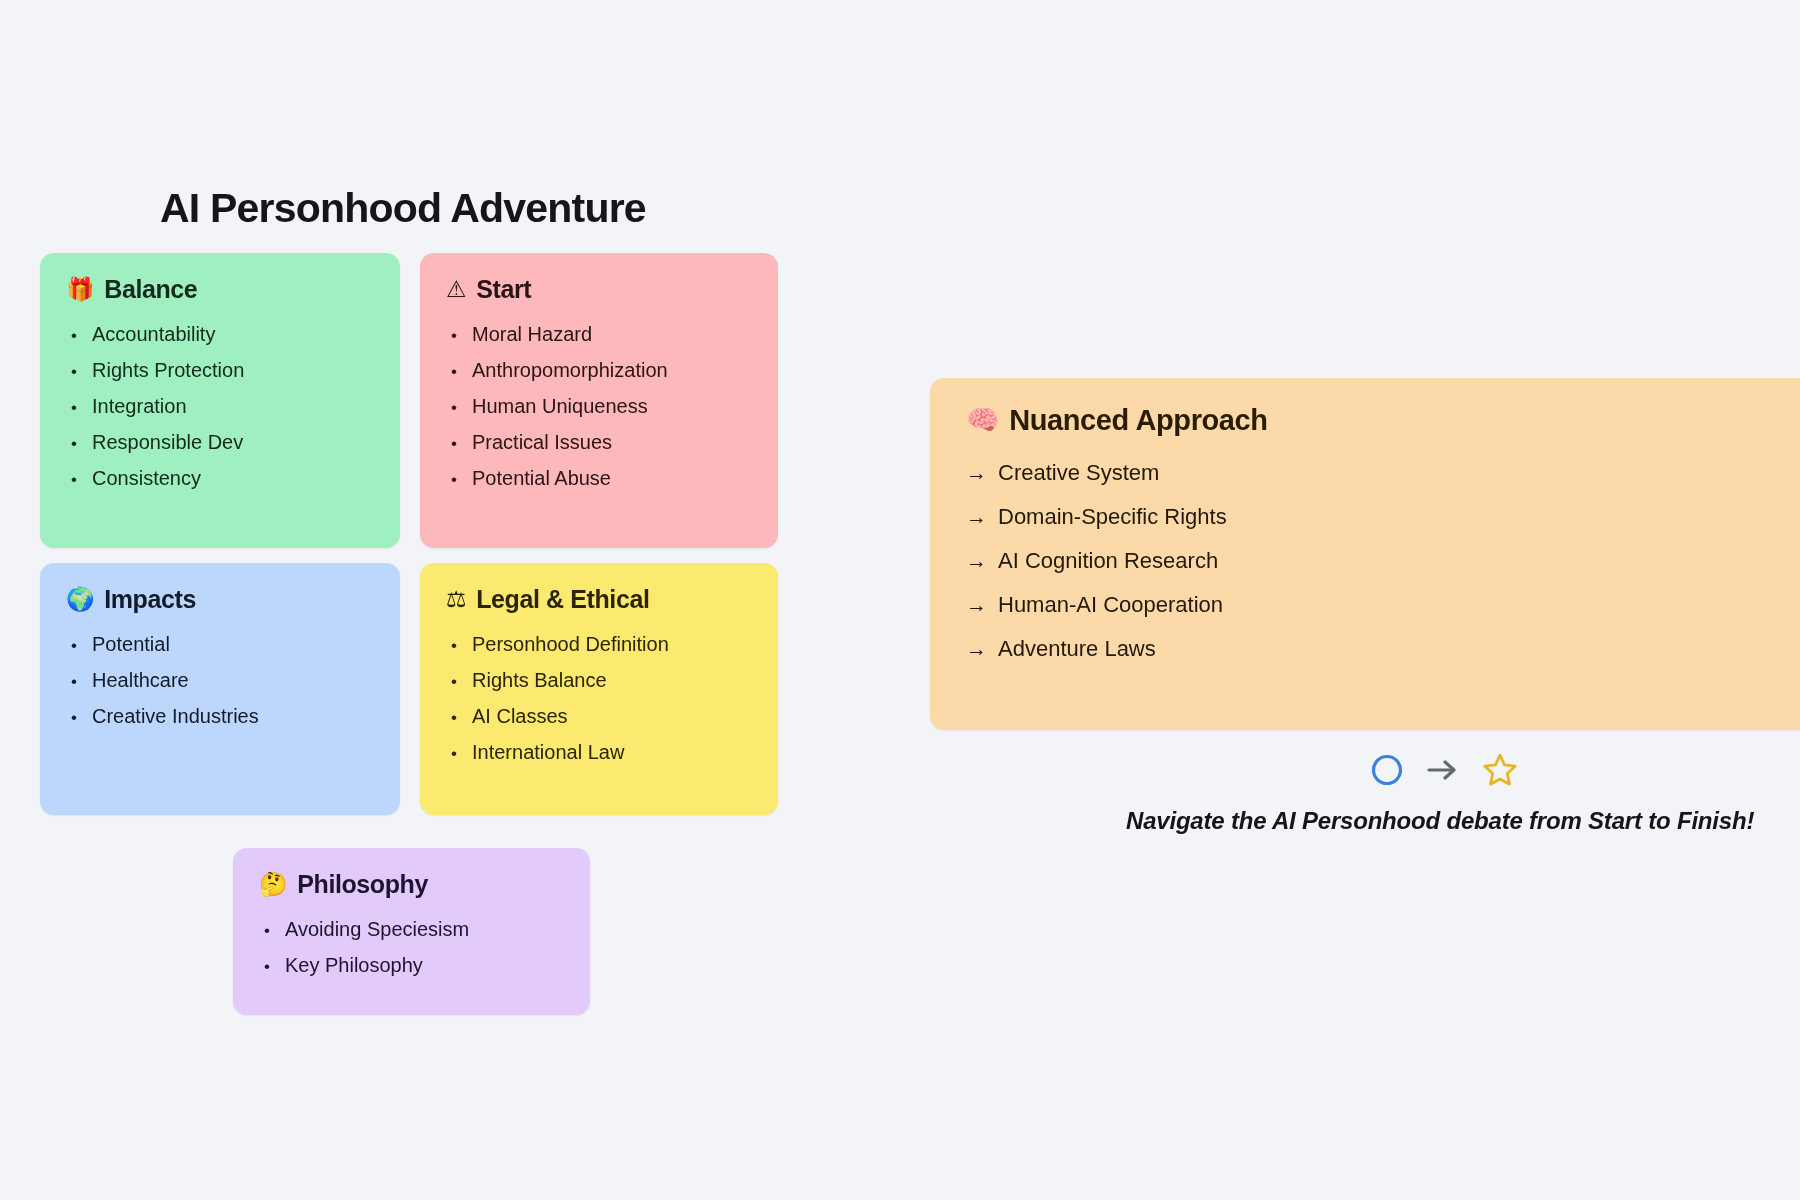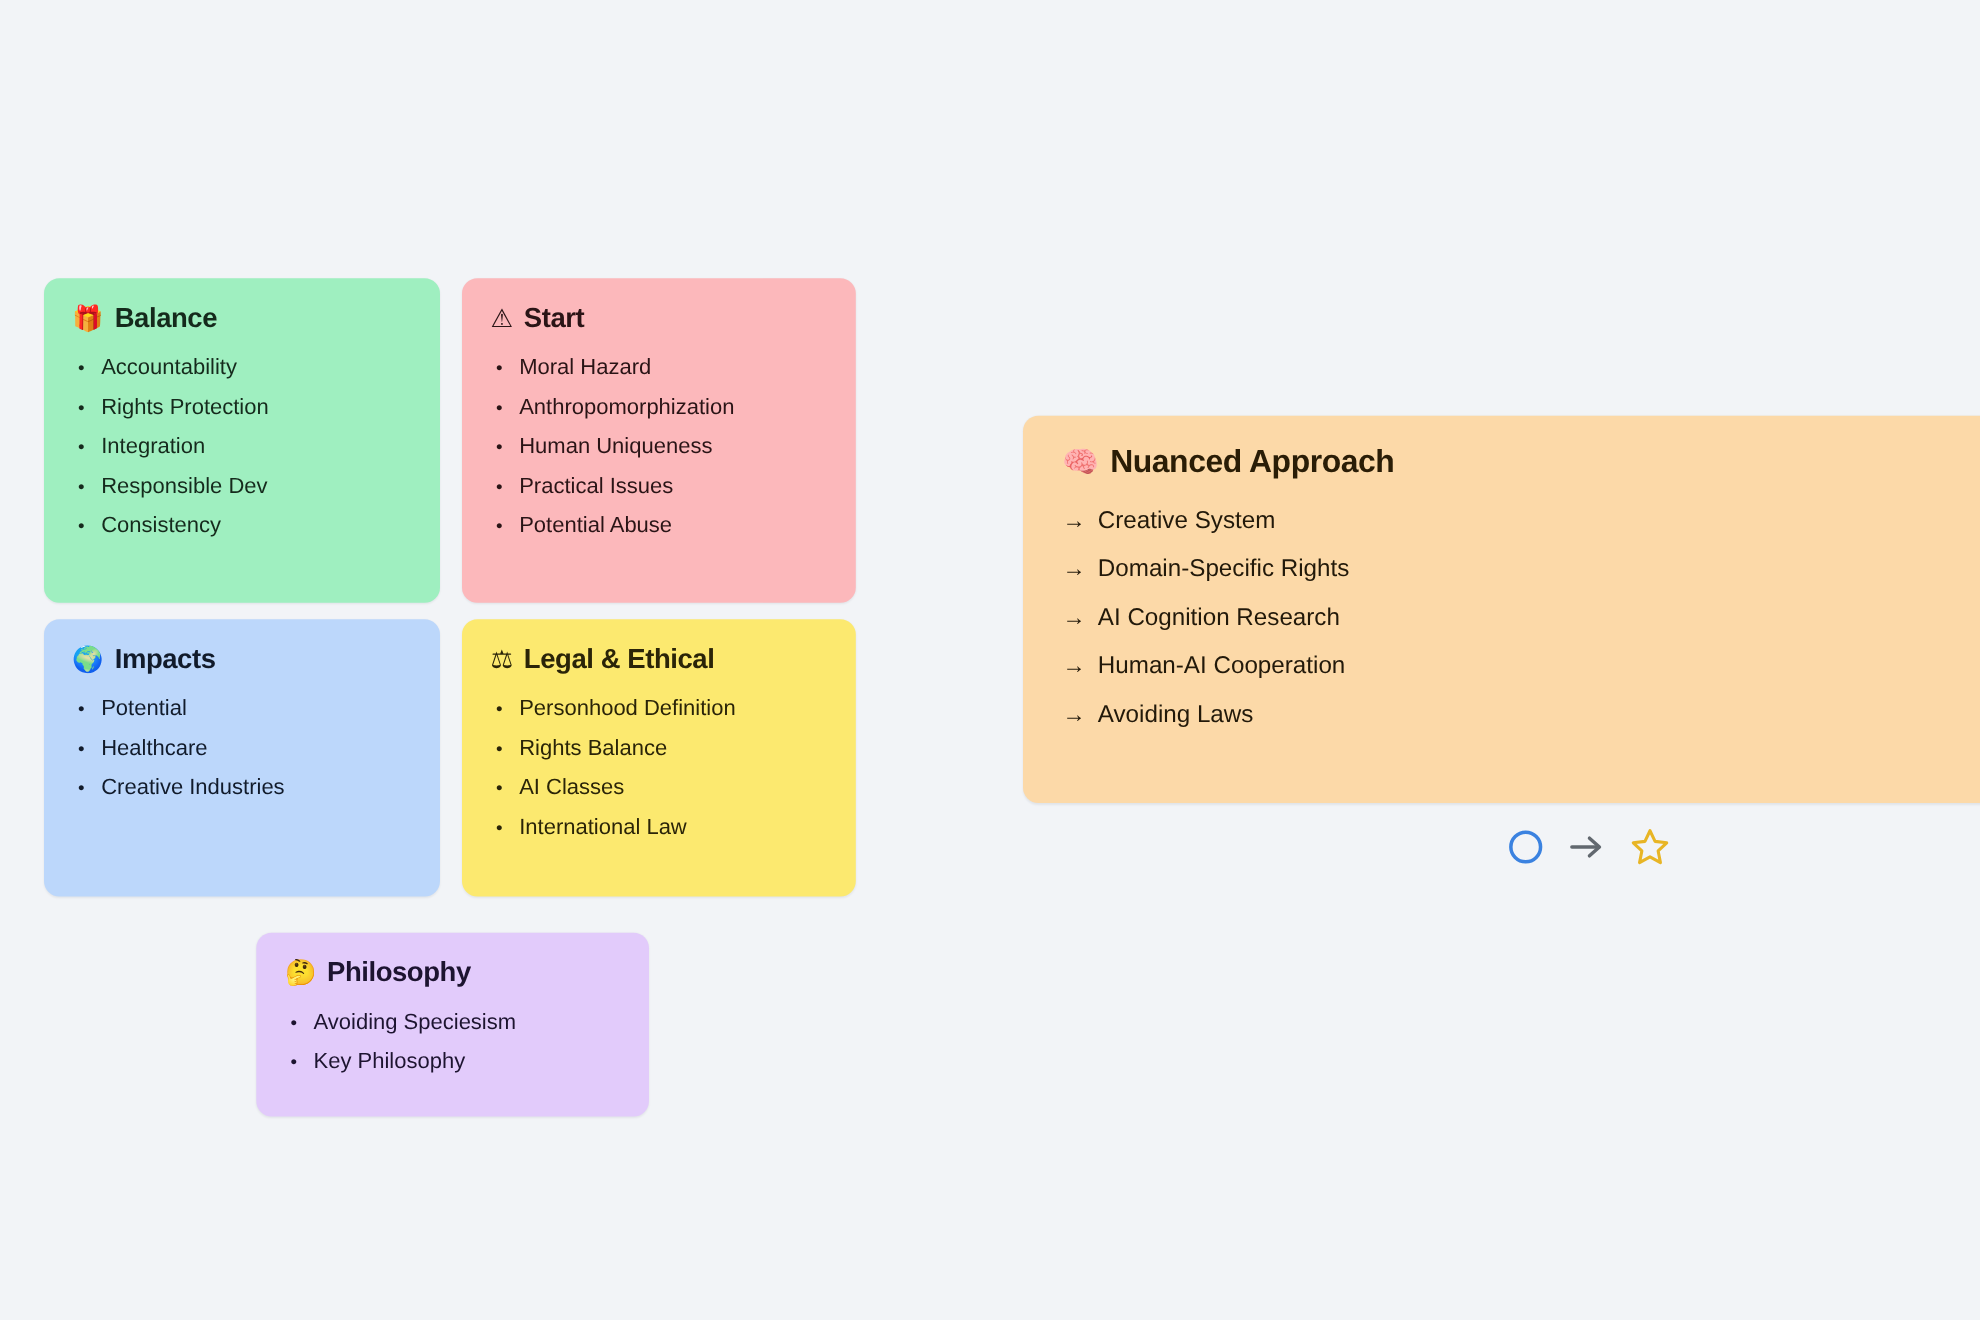--- a/index.html
+++ b/index.html
@@ -154,20 +154,21 @@
     letter-spacing: -0.2px;
     color: #14161a;
     white-space: nowrap;
   }
 </style>
 </head>
 <body>
 
 <div id="board">
 
+  <div id="page-title">AI Personhood Adventure</div>
 
   <div class="card" id="card-benefits">
     <div class="card-head">
       <span class="emoji">🎁</span>
       <span>Balance</span>
     </div>
     <ul>
       <li>
           <span class="bullet">•</span>
           <span>Accountability</span>
@@ -300,21 +301,21 @@
       <li>
           <span class="arrow">→</span>
           <span>AI Cognition Research</span>
         </li>
       <li>
           <span class="arrow">→</span>
           <span>Human-AI Cooperation</span>
         </li>
       <li>
           <span class="arrow">→</span>
-          <span>Avoiding Laws</span>
+          <span>Adventure Laws</span>
         </li>
     </ul>
   </div>
 
   <div id="footer-icons">
     <span>
       <svg width="34" height="34" viewBox="0 0 34 34" aria-hidden="true">
         <circle cx="17" cy="17" r="13.5" fill="none" stroke="#3b82e0" stroke-width="3.2"></circle>
       </svg>
     </span>
@@ -324,14 +325,15 @@
         <polyline points="19,5 28,13 19,21" fill="none" stroke="#62686f" stroke-width="3.2" stroke-linecap="round" stroke-linejoin="round"></polyline>
       </svg>
     </span>
     <span>
       <svg width="36" height="36" viewBox="0 0 36 36" aria-hidden="true">
         <polygon points="18,3.2 22.6,12.9 33.2,14.2 25.4,21.6 27.5,32.2 18,27 8.5,32.2 10.6,21.6 2.8,14.2 13.4,12.9" fill="none" stroke="#e8b525" stroke-width="2.8" stroke-linejoin="round"></polygon>
       </svg>
     </span>
   </div>
 
+  <div id="footer-caption">Navigate the AI Personhood debate from Start to Finish!</div>
 
 </div>
 
 </body></html>

